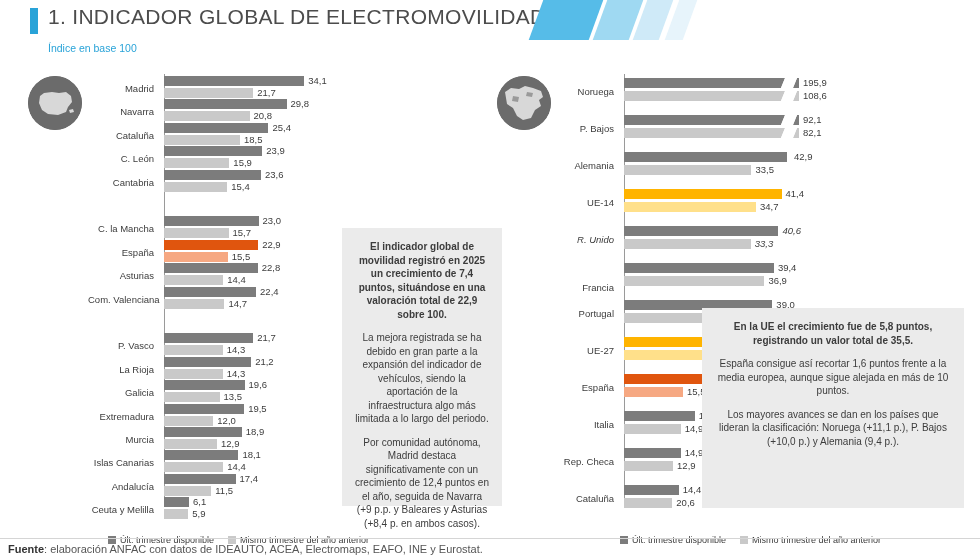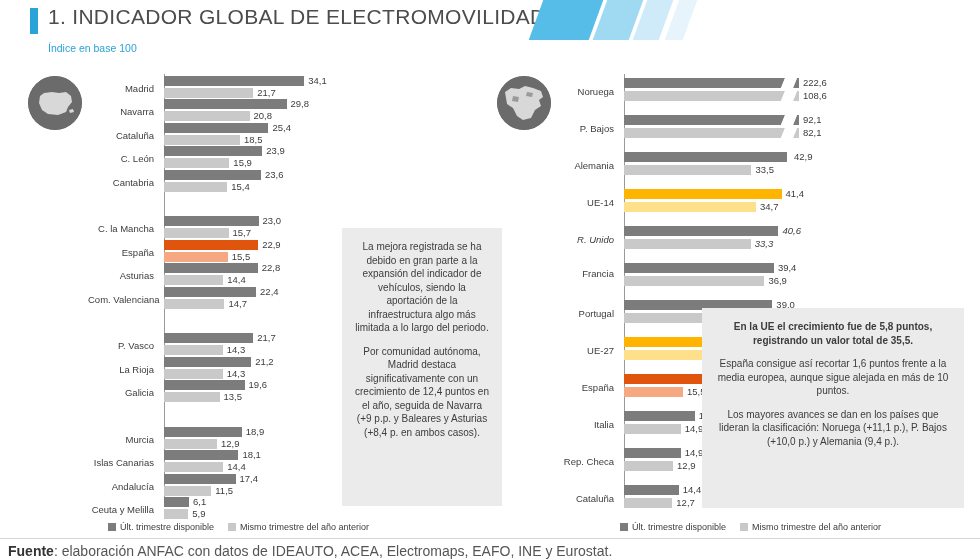--- a/index.html
+++ b/index.html
@@ -70,40 +70,40 @@
     background:#ffffff;
     transform:skewX(-22deg);
     border-left:1.5px solid #ffffff; border-right:1.5px solid #ffffff;
   }
   .break:before, .break:after {
     content:""; position:absolute; top:0; width:1.4px; height:12px; background:#ffffff;
   }
 
   
   .legend { position:absolute; font-size:9px; color:#3c3c3c; display:flex; gap:14px; align-items:center; }
-  .legend .li { display:flex; align-items:center; gap:4px; }
+  .legend .li { display:flex; align-items:center; gap:4px;margin-top:13px; }
   .legend .sw { width:8px; height:8px; display:inline-block; }
   .sw-dark { background:#7c7c7c; }
   .sw-light { background:#c9c9c9; }
   #legend-es { left:108px; top:522px; }
   #legend-eu { left:620px; top:522px; }
 
   
   .notebox {
     position:absolute; background:#ebebeb; padding:12px 12px;
     font-size:10px; line-height:1.35; text-align:center; color:#3c3c3c;
   }
   #note-es { left:342px; top:228px; width:160px; height:278px; }
   #note-eu { left:702px; top:308px; width:262px; height:200px; }
   .note-strong { font-weight:bold; margin:0 0 10px 0; }
   .notebox p { margin:0 0 10px 0; }
   .notebox p:last-child { margin-bottom:0; }
 
   
-  .source { position:absolute; left:8px; top:543px; font-size:14px; color:#555; }
+  .source { position:absolute; left:8px; top:543px; font-size:11px; color:#555; }
   .source b { color:#333; }
   .bottom-rule { position:absolute; left:0; top:538px; width:980px; height:1px; background:#d5d5d5; }
 </style>
 </head>
 <body>
 
 <div class="header">
   <div class="hdr-bar"></div>
   <div class="hdr-title">1. INDICADOR GLOBAL DE ELECTROMOVILIDAD</div>
   <div class="hdr-deco d1"></div>
@@ -280,20 +280,33 @@
         <div class="bar current" style="position: absolute; left: 0px; top: 0px;">
           <div class="fill" style="width: 80.5778px;"></div>
           <span class="val" style="left: 84.5778px;">19,6</span>
         </div>
         <div class="bar previous" style="position: absolute; left: 0px; top: 12px;">
           <div class="fill" style="width: 55.5px;"></div>
           <span class="val" style="left: 59.5px;">13,5</span>
         </div>
       </div>
     </div>
+    <div class="row" style="position: absolute; left: 0px; top: 329.6px; height: 23.4px;">
+      <div class="cat-label" style="top: 7px; padding-right: 6px;">Extremadura</div>
+      <div class="bars">
+        <div class="bar current" style="position: absolute; left: 0px; top: 0px;">
+          <div class="fill" style="width: 80.1667px;"></div>
+          <span class="val" style="left: 84.1667px;">19,5</span>
+        </div>
+        <div class="bar previous" style="position: absolute; left: 0px; top: 12px;">
+          <div class="fill" style="width: 49.3333px;"></div>
+          <span class="val" style="left: 53.3333px;">12,0</span>
+        </div>
+      </div>
+    </div>
     <div class="row" style="position: absolute; left: 0px; top: 353px; height: 23.4px;">
       <div class="cat-label" style="top: 7px; padding-right: 6px;">Murcia</div>
       <div class="bars">
         <div class="bar current" style="position: absolute; left: 0px; top: 0px;">
           <div class="fill" style="width: 77.7px;"></div>
           <span class="val" style="left: 81.7px;">18,9</span>
         </div>
         <div class="bar previous" style="position: absolute; left: 0px; top: 12px;">
           <div class="fill" style="width: 53.0333px;"></div>
           <span class="val" style="left: 57.0333px;">12,9</span>
@@ -341,21 +354,21 @@
     </div>
   </div>
 
 <div class="panel" id="panel-eu">
   <div class="axis-line"></div>
 <div class="row" style="position: absolute; left: 0px; top: 4px; height: 37px;">
       <div class="cat-label" style="top: 7.5px; padding-right: 6px;">Noruega</div>
       <div class="bars">
         <div class="bar current" style="position: absolute; left: 0px; top: 0px;">
           <div class="fill" style="width: 175px;"></div>
-          <span class="val" style="left: 179px;">222,6</span>
+          <span class="val" style="left: 179px;">195,9</span>
           <div class="break" style="left: 159px; top: -1px; height: 12px;"></div>
         </div>
         <div class="bar previous" style="position: absolute; left: 0px; top: 13px;">
           <div class="fill" style="width: 175px;"></div>
           <span class="val" style="left: 179px;">108,6</span>
           <div class="break" style="left: 159px; top: -1px; height: 12px;"></div>
         </div>
       </div>
     </div>
     <div class="row" style="position: absolute; left: 0px; top: 41px; height: 37px;">
@@ -406,21 +419,21 @@
           <div class="fill" style="width: 154.457px;"></div>
           <span class="val" style="left: 158.457px;">40,6</span>
         </div>
         <div class="bar previous" style="position: absolute; left: 0px; top: 13px;">
           <div class="fill" style="width: 126.685px;"></div>
           <span class="val" style="left: 130.685px;">33,3</span>
         </div>
       </div>
     </div>
     <div class="row" style="position: absolute; left: 0px; top: 189px; height: 37px;">
-      <div class="cat-label" style="top: 5px; padding-right: 6px;">Francia</div>
+      <div class="cat-label" style="top: 19px; padding-right: 6px;">Francia</div>
       <div class="bars">
         <div class="bar current" style="position: absolute; left: 0px; top: 0px;">
           <div class="fill" style="width: 149.891px;"></div>
           <span class="val" style="left: 153.891px;">39,4</span>
         </div>
         <div class="bar previous" style="position: absolute; left: 0px; top: 13px;">
           <div class="fill" style="width: 140.38px;"></div>
           <span class="val" style="left: 144.38px;">36,9</span>
         </div>
       </div>
@@ -492,21 +505,21 @@
     </div>
     <div class="row" style="position: absolute; left: 0px; top: 411px; height: 37px;">
       <div class="cat-label" style="top: 7.5px; padding-right: 6px;">Cataluña</div>
       <div class="bars">
         <div class="bar current" style="position: absolute; left: 0px; top: 0px;">
           <div class="fill" style="width: 54.7826px;"></div>
           <span class="val" style="left: 58.7826px;">14,4</span>
         </div>
         <div class="bar previous" style="position: absolute; left: 0px; top: 13px;">
           <div class="fill" style="width: 48.3152px;"></div>
-          <span class="val" style="left: 52.3152px;">12,7</span>
+          <span class="val" style="left: 52.3152px;">20,6</span>
         </div>
       </div>
     </div>
   </div>
 
 <div class="legend" id="legend-es">
   <span class="li">
     <span class="sw sw-dark"></span>
     <span>Últ. trimestre disponible</span>
   </span>
@@ -520,20 +533,21 @@
     <span class="sw sw-dark"></span>
     <span>Últ. trimestre disponible</span>
   </span>
   <span class="li">
     <span class="sw sw-light"></span>
     <span>Mismo trimestre del año anterior</span>
   </span>
 </div>
 
 <div class="notebox" id="note-es">
+  <p class="note-strong">El indicador global de movilidad registró en 2025 un crecimiento de 7,4 puntos, situándose en una valoración total de 22,9 sobre 100.</p>
   <p>La mejora registrada se ha debido en gran parte a la expansión del indicador de vehículos, siendo la aportación de la infraestructura algo más limitada a lo largo del periodo.</p>
   <p>Por comunidad autónoma, Madrid destaca significativamente con un crecimiento de 12,4 puntos en el año, seguida de Navarra (+9 p.p. y Baleares y Asturias (+8,4 p. en ambos casos).</p>
 </div>
 <div class="notebox" id="note-eu">
   <p class="note-strong">En la UE el crecimiento fue de 5,8 puntos, registrando un valor total de 35,5.</p>
   <p>España consigue así recortar 1,6 puntos frente a la media europea, aunque sigue alejada en más de 10 puntos.</p>
   <p>Los mayores avances se dan en los países que lideran la clasificación: Noruega (+11,1 p.), P. Bajos (+10,0 p.) y Alemania (9,4 p.).</p>
 </div>
 
 <div class="bottom-rule"></div>

